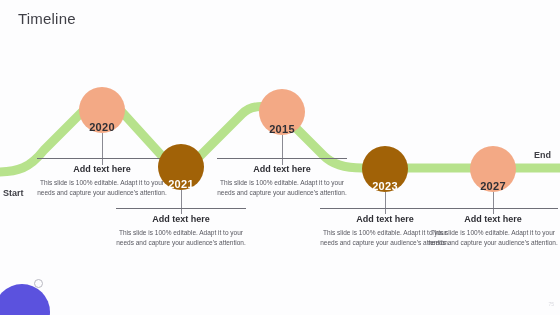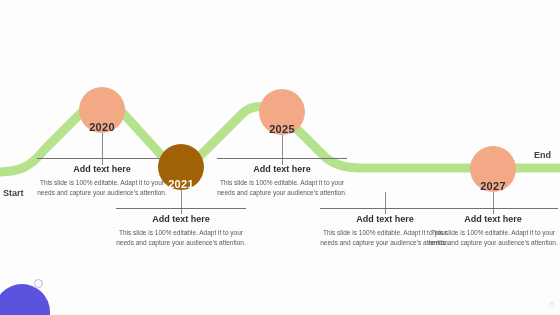--- a/index.html
+++ b/index.html
@@ -132,20 +132,21 @@
     top: 301px;
     font-size: 5px;
     color: #d8d8de;
   }
 </style>
 </head>
 <body>
 
 <div id="slide">
 
+  <div id="page-title">Timeline</div>
 
   <svg id="timeline-path-svg" viewBox="0 0 560 315" xmlns="http://www.w3.org/2000/svg">
     <path d="M -4 172
              C 18 172, 30 168, 44 150
              L 82 112
              C 92 102, 112 102, 122 112
              L 162 156
              C 172 166, 190 166, 200 156
              L 242 114
              C 252 104, 270 104, 282 114
@@ -172,29 +173,32 @@
     <span>2021</span>
   </div>
   <div class="milestone-caption" style="left:116px; top:208px;">
     <div class="caption-rule"></div>
     <div class="caption-heading">Add text here</div>
     <div class="caption-body">This slide is 100% editable. Adapt it to your needs and capture your audience's attention.</div>
   </div>
 
   <div class="milestone-stem" style="left:282px; top:135px; height:30px;"></div>
   <div class="milestone-node orange" style="left:259px; top:89px;">
-    <span>2025</span>
+    <span>2015</span>
   </div>
   <div class="milestone-caption" style="left:217px; top:158px;">
     <div class="caption-rule"></div>
     <div class="caption-heading">Add text here</div>
     <div class="caption-body">This slide is 100% editable. Adapt it to your needs and capture your audience's attention.</div>
   </div>
 
   <div class="milestone-stem" style="left:385px; top:192px; height:22px;"></div>
+  <div class="milestone-node purple" style="left:362px; top:146px;">
+    <span>2023</span>
+  </div>
   <div class="milestone-caption" style="left:320px; top:208px;">
     <div class="caption-rule"></div>
     <div class="caption-heading">Add text here</div>
     <div class="caption-body">This slide is 100% editable. Adapt it to your needs and capture your audience's attention.</div>
   </div>
 
   <div class="milestone-stem" style="left:493px; top:192px; height:22px;"></div>
   <div class="milestone-node orange" style="left:470px; top:146px;">
     <span>2027</span>
   </div>

